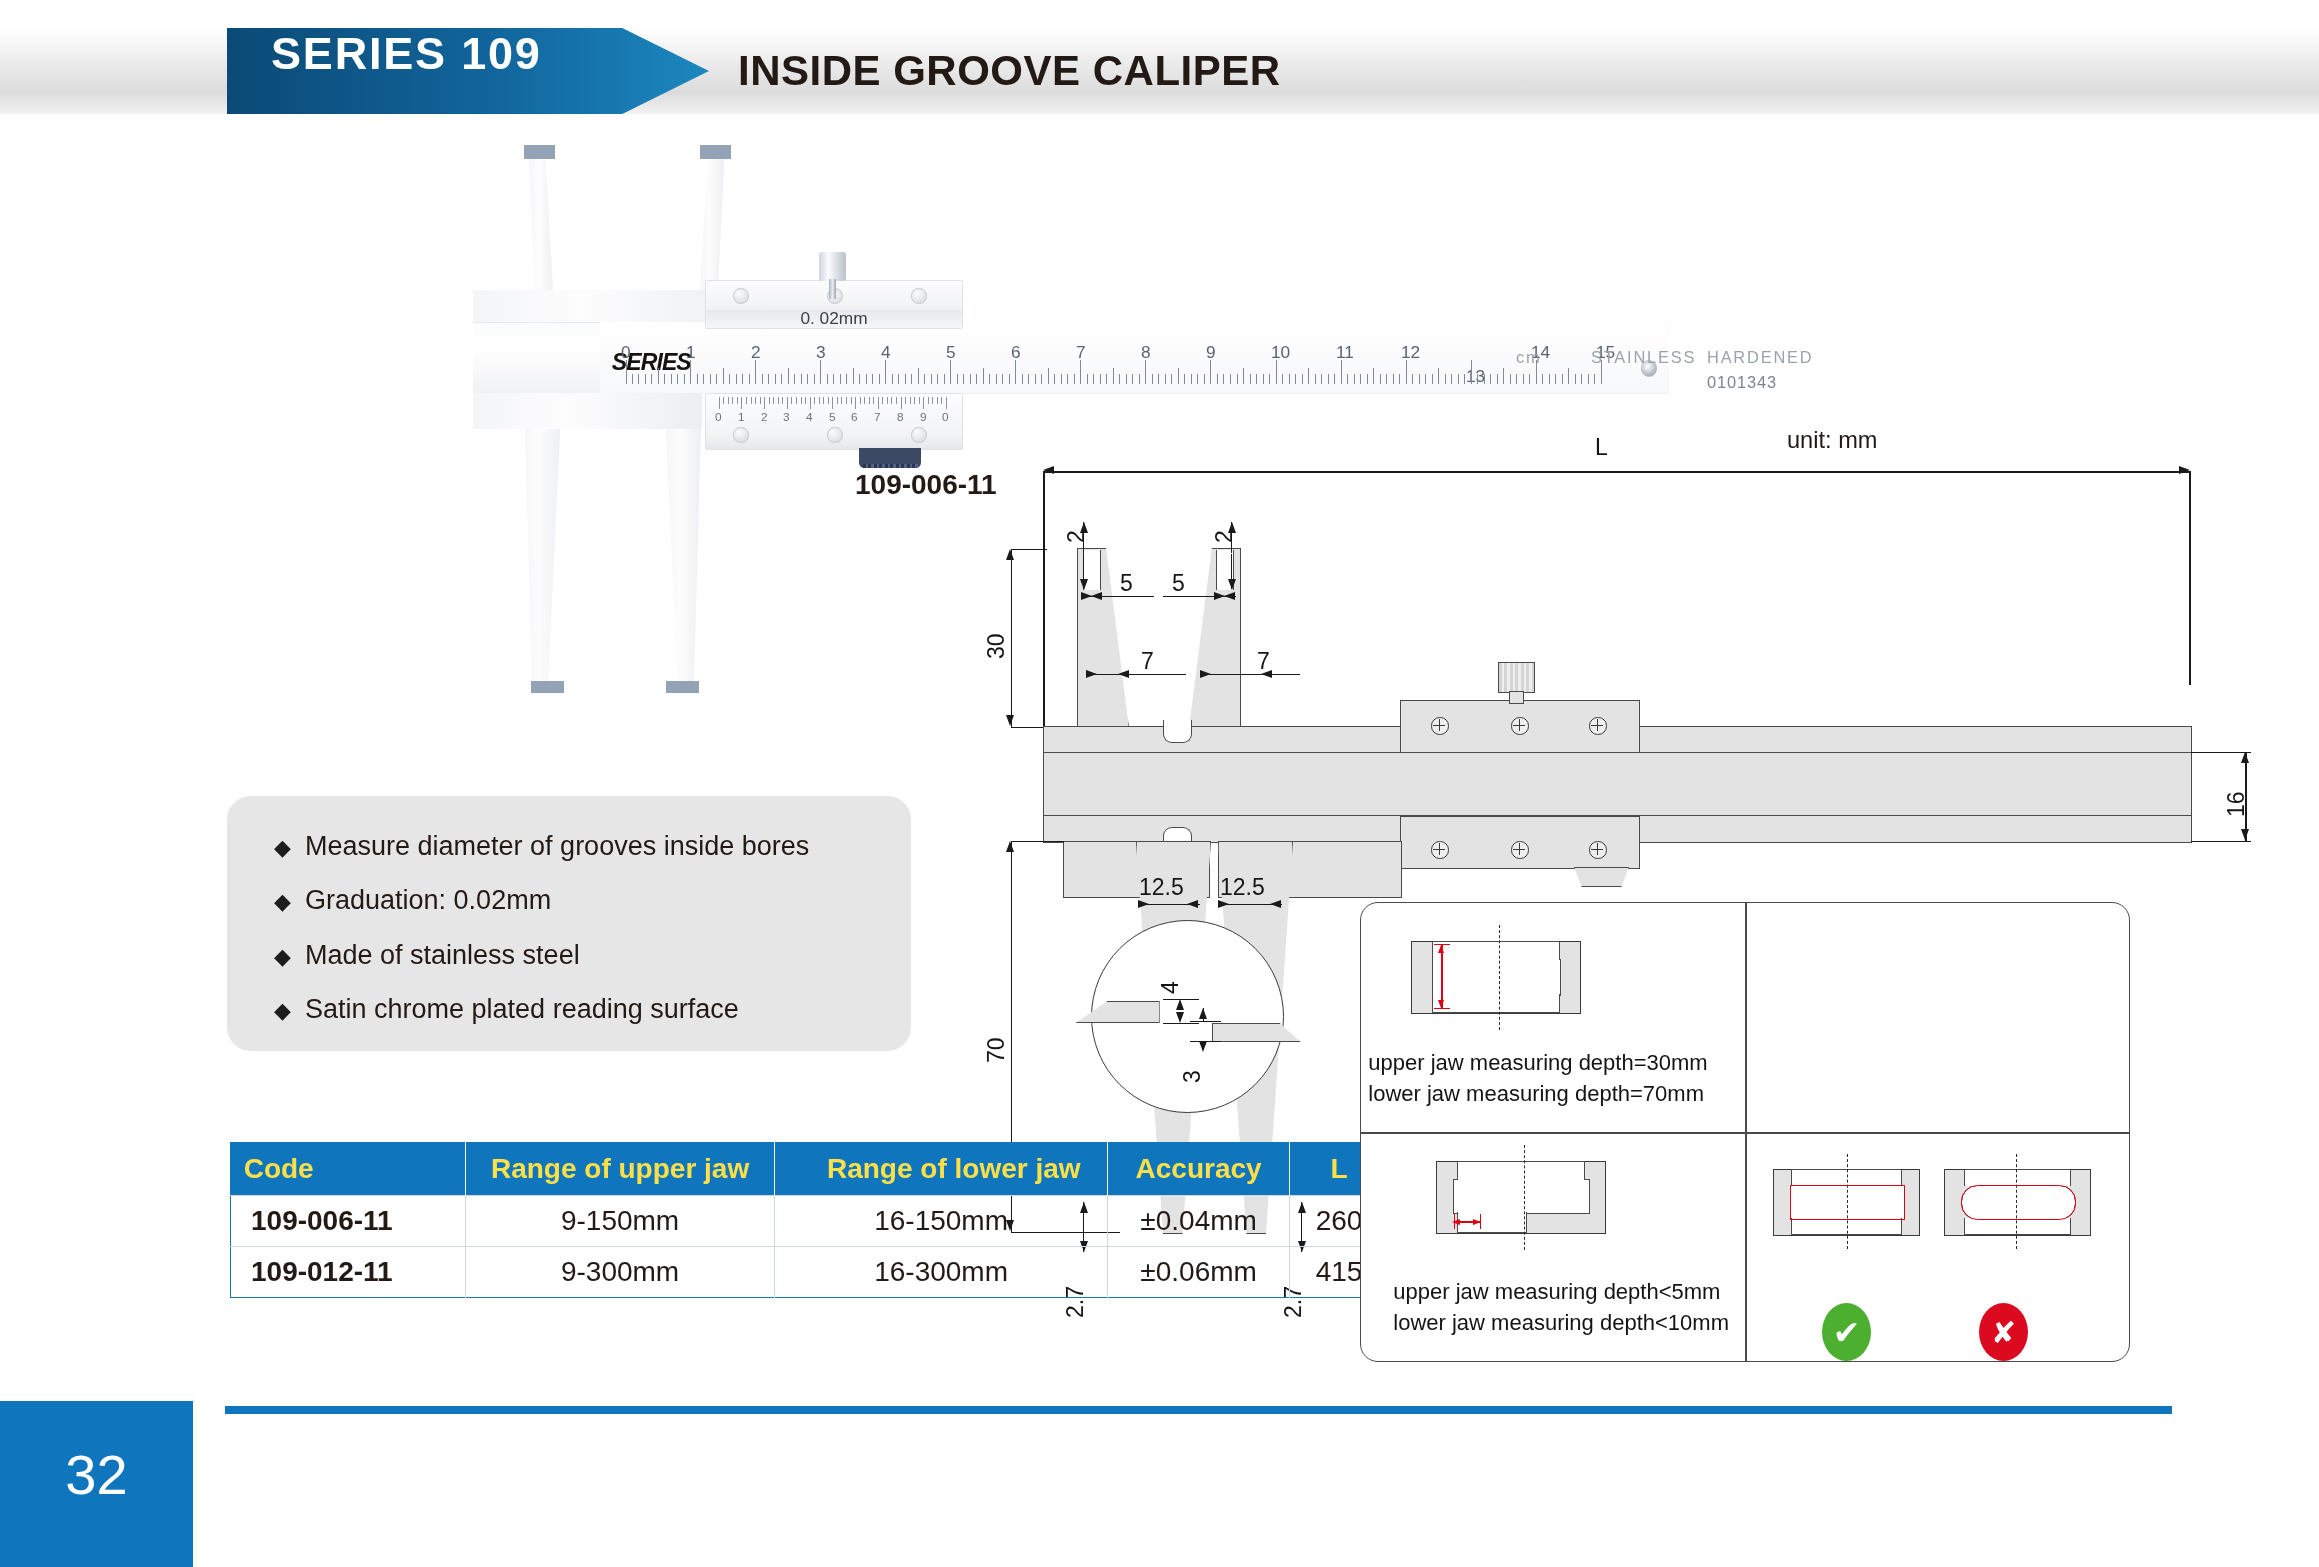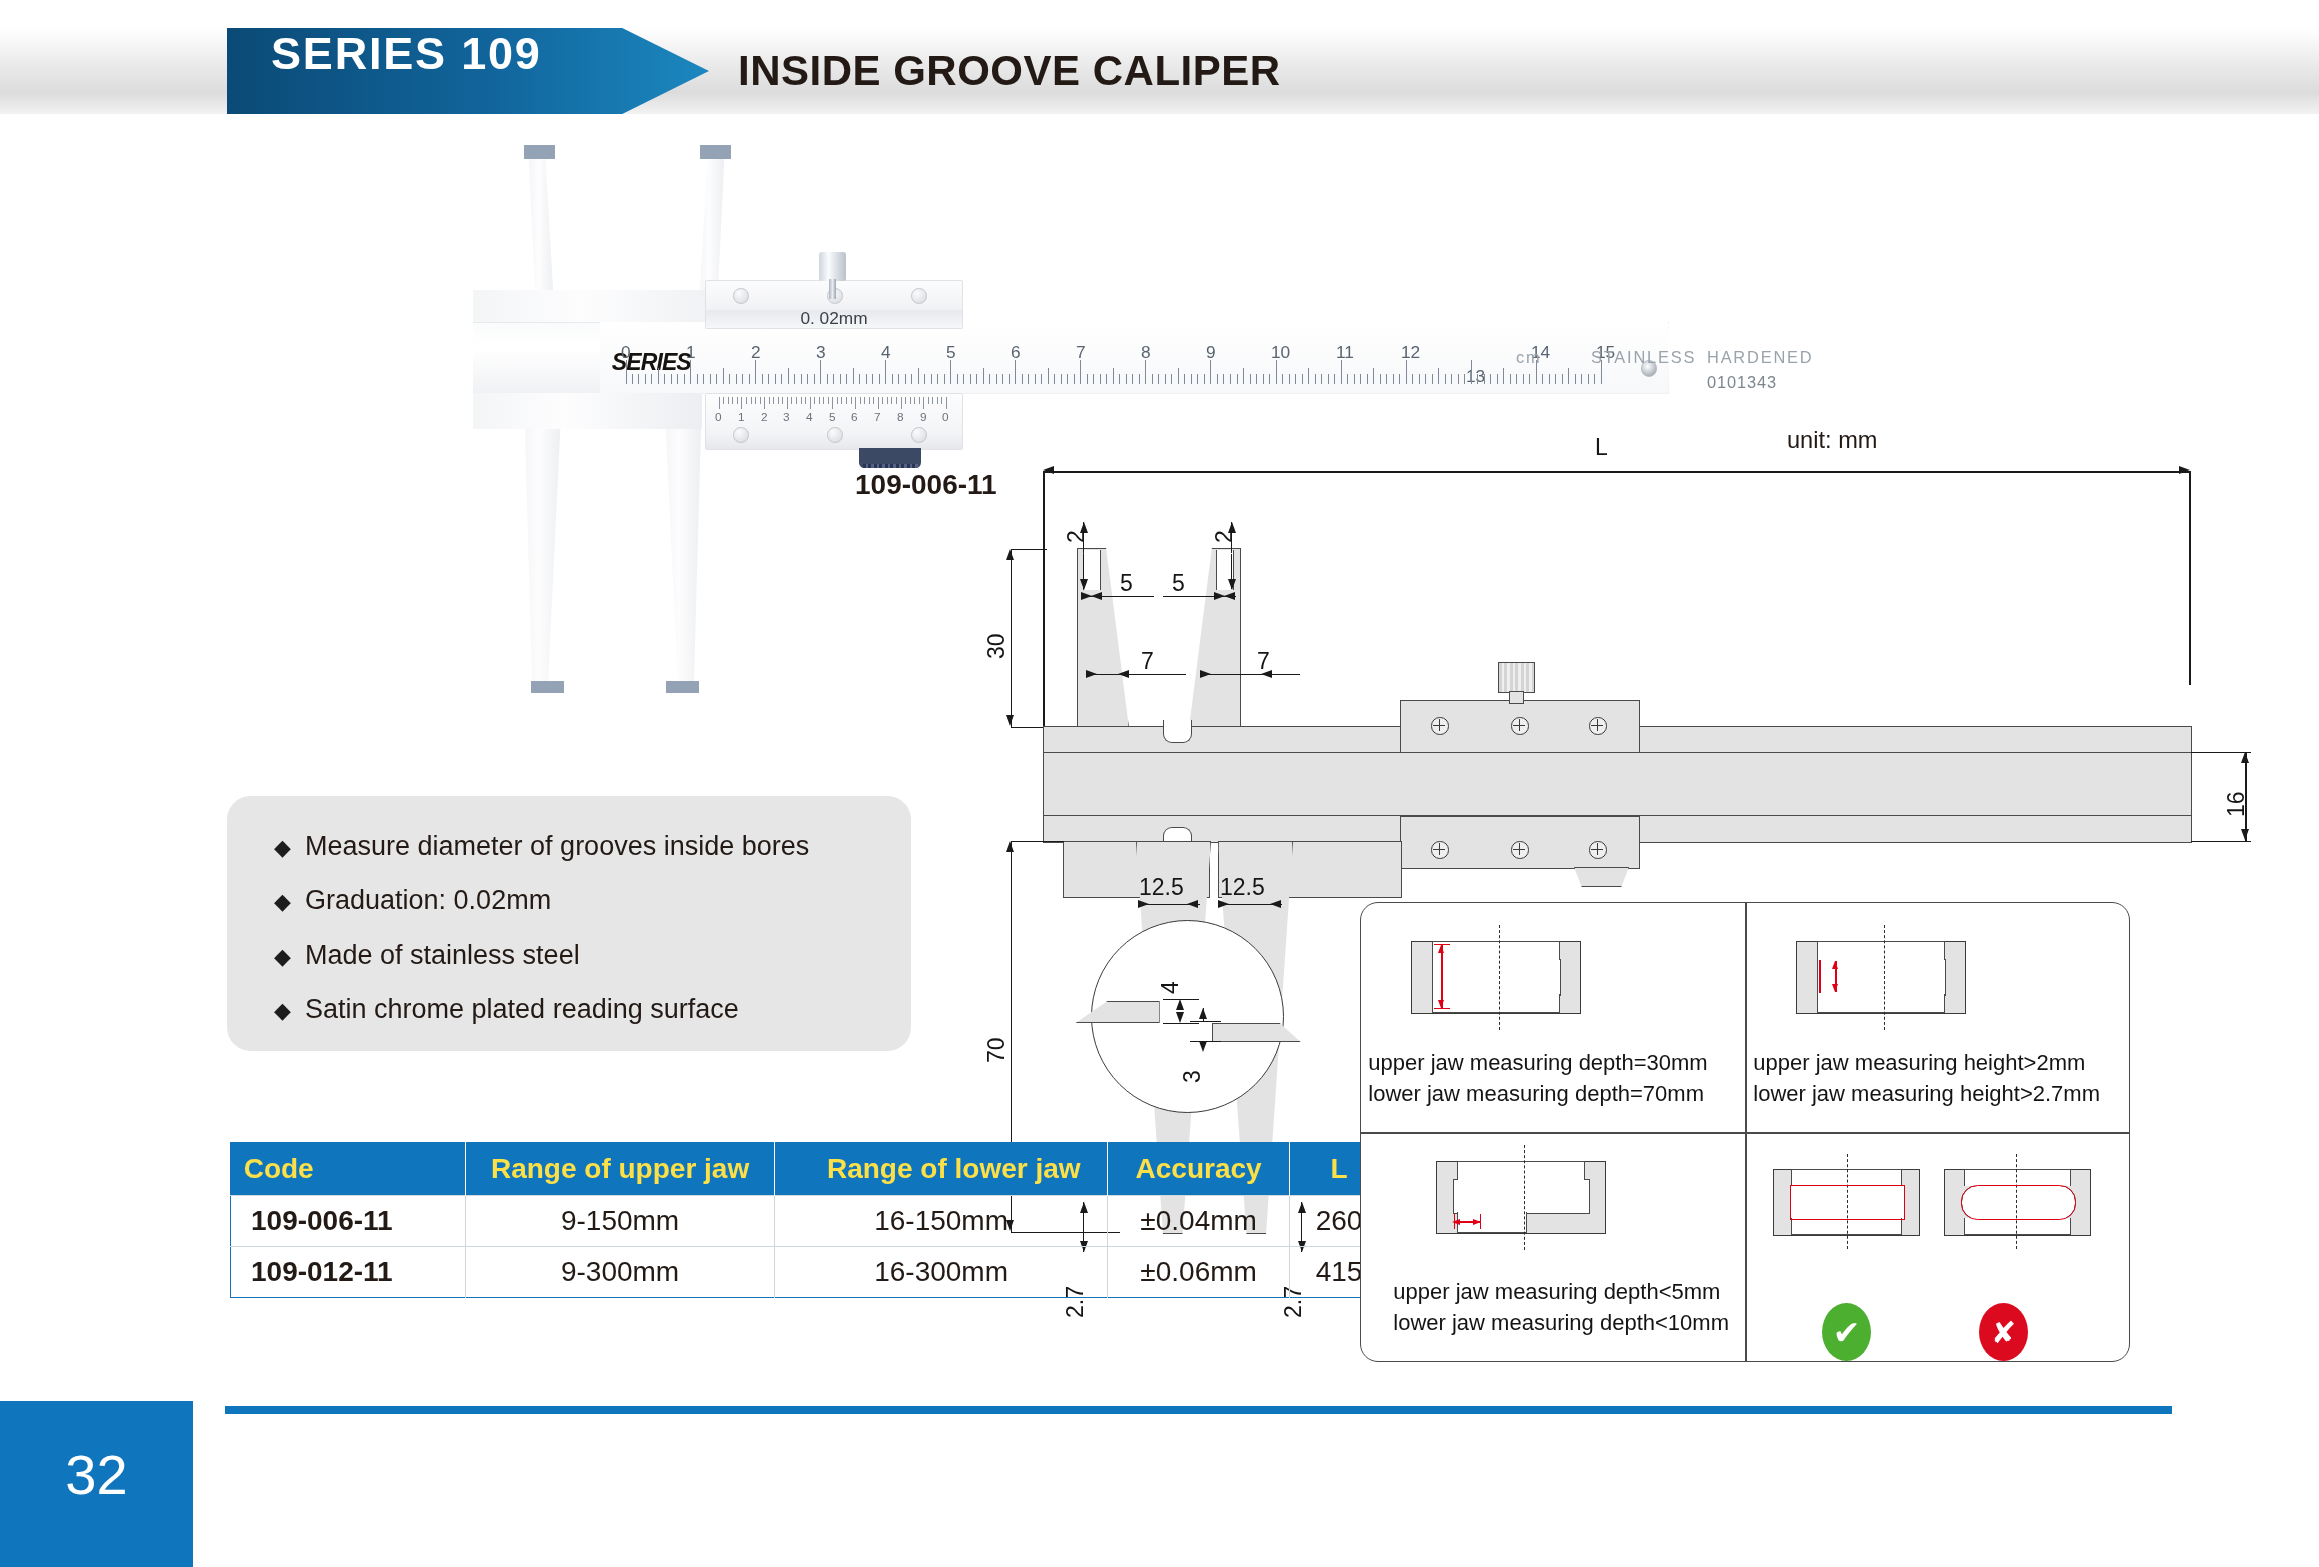--- a/index.html
+++ b/index.html
@@ -600,35 +600,20 @@
     <div class="cl" style="left:138px;top:22px;height:105px;"></div>
     <div class="redl" style="left:80px;top:42px;width:1.5px;height:64px;"></div>
     <div class="redarr ra-u" style="left:77px;top:42px;"></div>
     <div class="redarr ra-d" style="left:77px;top:97px;"></div>
     <div class="redl" style="left:73px;top:41px;width:16.4px;height:1.3px;"></div>
     <div class="redl" style="left:73px;top:105px;width:16.4px;height:1.3px;"></div>
     <div class="ucap" style="top:147px;">upper jaw measuring depth=30mm</div>
     <div class="ucap" style="top:178px;">lower jaw measuring depth=70mm</div>
   </div>
 
-  <div class="ucell" style="left:385px;top:0;">
-    <div class="blk" style="left:50px;top:38px;width:168px;height:71px;"></div>
-    <div class="wht" style="left:71px;top:56px;width:127px;height:35px;"></div>
-    <div class="wht" style="left:71px;top:38px;width:68px;height:18px;border-bottom:0;"></div>
-    <div class="wht" style="left:71px;top:91px;width:68px;height:18px;border-top:0;"></div>
-    <div class="wht" style="left:139px;top:38px;width:59px;height:18px;border-bottom:0;border-left:0;"></div>
-    <div class="wht" style="left:139px;top:91px;width:59px;height:18px;border-top:0;border-left:0;"></div>
-    <div class="cl" style="left:138px;top:22px;height:105px;"></div>
-    <div class="redl" style="left:89px;top:58px;width:1.5px;height:31px;"></div>
-    <div class="redarr ra-u" style="left:86px;top:58px;"></div>
-    <div class="redarr ra-d" style="left:86px;top:81px;"></div>
-    <div class="redl" style="left:73px;top:57px;width:1.5px;height:33px;"></div>
-    <div class="ucap" style="top:147px;">upper jaw measuring height&gt;2mm</div>
-    <div class="ucap" style="top:178px;">lower jaw measuring height&gt;2.7mm</div>
-  </div>
 
   <div class="ucell" style="left:0;top:231px;margin-left:25px;">
     <div class="blk" style="left:50px;top:27px;width:168px;height:71px;"></div>
     <div class="wht" style="left:67px;top:45px;width:135px;height:33px;"></div>
     <div class="wht" style="left:71px;top:27px;width:68px;height:18px;border-bottom:0;"></div>
     <div class="wht" style="left:71px;top:78px;width:68px;height:20px;border-top:0;"></div>
     <div class="wht" style="left:139px;top:27px;width:59px;height:18px;border-bottom:0;border-left:0;"></div>
     <div class="cl" style="left:138px;top:11px;height:105px;"></div>
     <div class="redl" style="left:69px;top:87px;width:25.5px;height:1.5px;"></div>
     <div class="redarr ra-l" style="left:66px;top:85px;"></div>

